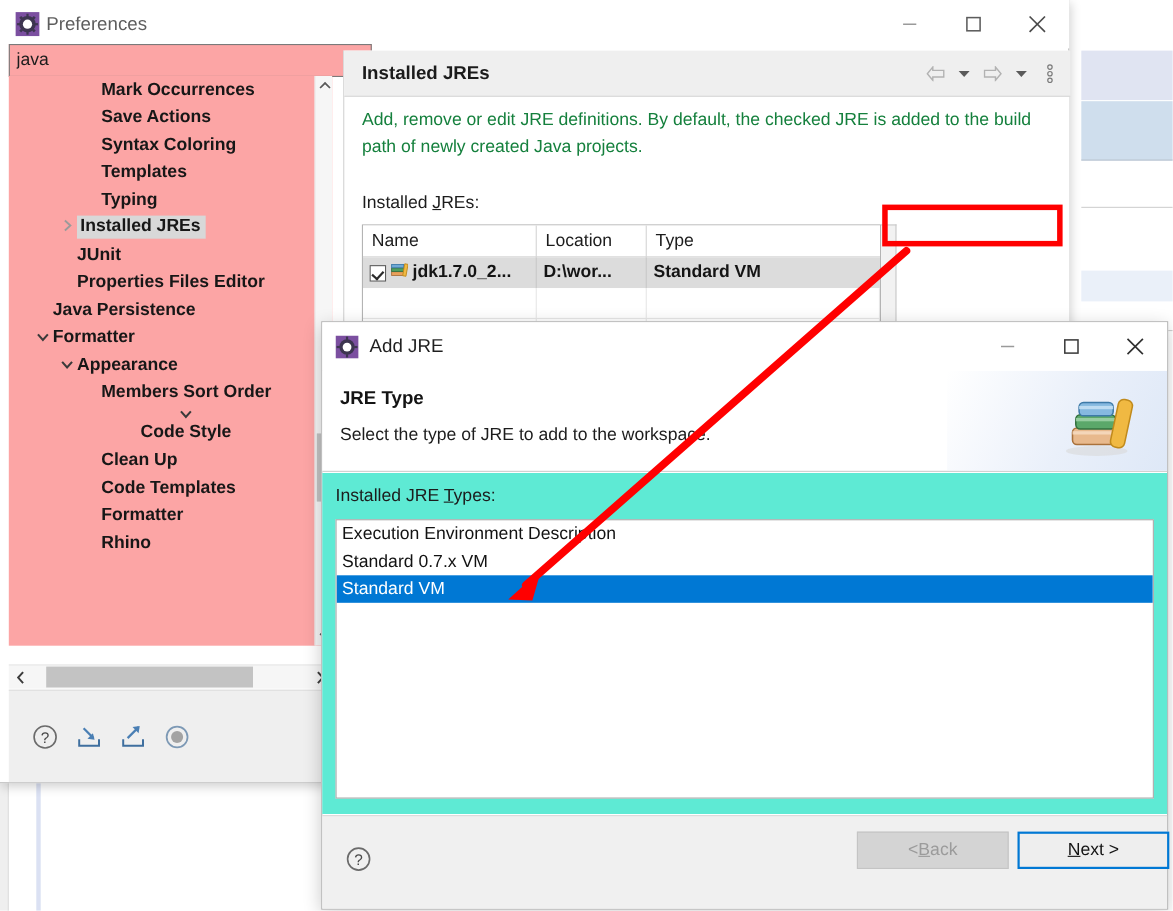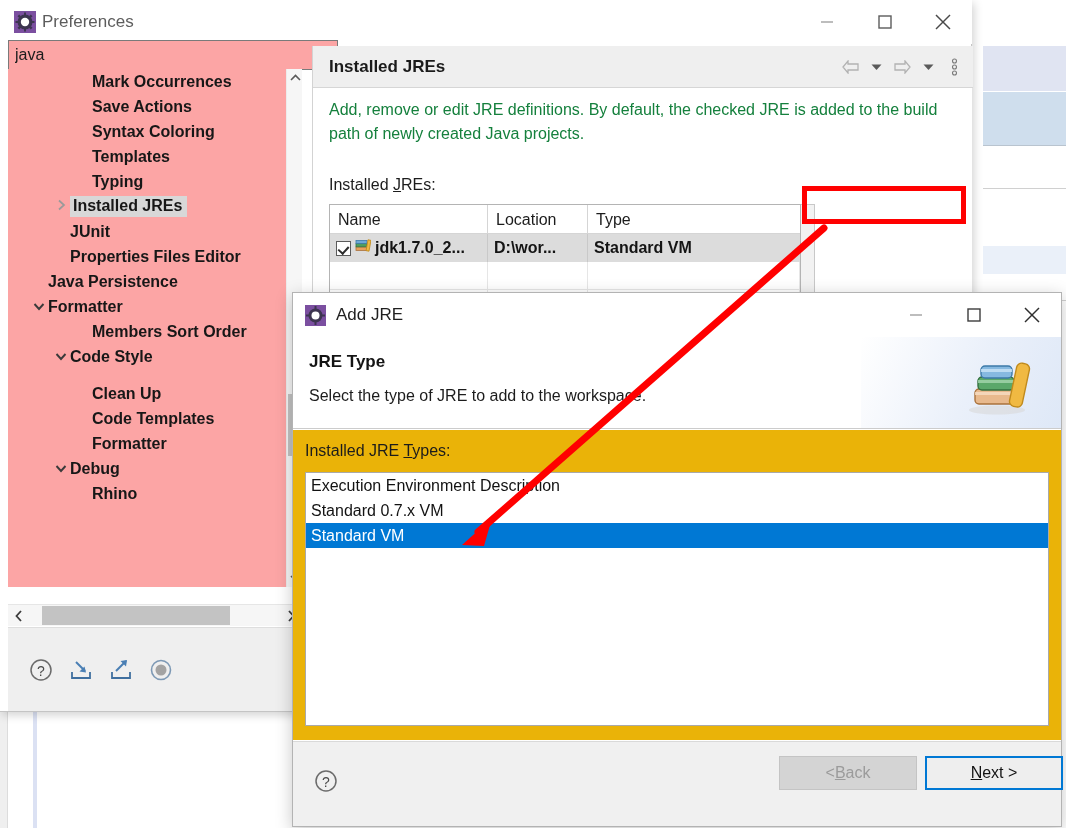--- a/index.html
+++ b/index.html
@@ -262,21 +262,21 @@
     font-size: 17px; font-weight: bold; color: #141414;
   }
   .aj-banner-sub {
     position: absolute; left: 16px; top: 50px;
     font-size: 16px; color: #1c1c1c;
   }
   .aj-banner-icon { position: absolute; right: 26px; top: 22px; width: 72px; height: 58px; }
 
   .aj-body {
     position: absolute; left: 0; top: 137px; width: 768px; height: 310px;
-    background: #eab308;
+    background: #5eead4;
   }
   .aj-body-label {
     position: absolute; left: 12px; top: 12px;
     font-size: 16px; color: #1c1c1c;
   }
   .aj-body-label .mn { text-decoration: underline; }
   .aj-listbox {
     position: absolute; left: 12px; top: 42px; width: 744px; height: 254px;
     background: #ffffff; border: 1px solid #a9a9a9; overflow: hidden;
   }
@@ -415,47 +415,47 @@
           <div class="tree-item" style="padding-left: 22px;">
             <span class="tree-twisty"></span>
             <span class="tree-label">Java Persistence</span>
           </div>
           <div class="tree-item" style="padding-left: 22px;">
             <span class="tree-twisty dark"><svg width="12" height="9" viewBox="0 0 12 9">
                 <polyline points="1.5,2 6,7 10.5,2" fill="none" stroke="#3a3a3a" stroke-width="1.9"></polyline>
               </svg></span>
             <span class="tree-label">Formatter</span>
           </div>
-          <div class="tree-item" style="padding-left: 66px;">
-            <span class="tree-twisty"></span>
-            <span class="tree-label">Members Sort Order</span>
-          </div>
           <div class="tree-item" style="padding-left: 44px;">
             <span class="tree-twisty dark"><svg width="12" height="9" viewBox="0 0 12 9">
                 <polyline points="1.5,2 6,7 10.5,2" fill="none" stroke="#3a3a3a" stroke-width="1.9"></polyline>
               </svg></span>
-            <span class="tree-label">Code Style</span>
-          </div>
-          <div class="tree-item" style="padding-left: 66px; margin-top: 12px;">
-            <span class="tree-twisty"></span>
-            <span class="tree-label">Clean Up</span>
-          </div>
-          <div class="tree-item" style="padding-left: 66px;">
-            <span class="tree-twisty"></span>
-            <span class="tree-label">Code Templates</span>
-          </div>
-          <div class="tree-item" style="padding-left: 66px;">
-            <span class="tree-twisty"></span>
-            <span class="tree-label">Formatter</span>
-          </div>
-          <div class="tree-item" style="padding-left: 44px;">
+            <span class="tree-label">Appearance</span>
+          </div>
+          <div class="tree-item" style="padding-left: 66px;">
+            <span class="tree-twisty"></span>
+            <span class="tree-label">Members Sort Order</span>
+          </div>
+          <div class="tree-item" style="padding-left: 44px; flex-direction: column;">
             <span class="tree-twisty dark"><svg width="12" height="9" viewBox="0 0 12 9">
                 <polyline points="1.5,2 6,7 10.5,2" fill="none" stroke="#3a3a3a" stroke-width="1.9"></polyline>
               </svg></span>
-            <span class="tree-label">Debug</span>
+            <span class="tree-label">Code Style</span>
+          </div>
+          <div class="tree-item" style="padding-left: 66px; margin-top: 12px;">
+            <span class="tree-twisty"></span>
+            <span class="tree-label">Clean Up</span>
+          </div>
+          <div class="tree-item" style="padding-left: 66px;">
+            <span class="tree-twisty"></span>
+            <span class="tree-label">Code Templates</span>
+          </div>
+          <div class="tree-item" style="padding-left: 66px;">
+            <span class="tree-twisty"></span>
+            <span class="tree-label">Formatter</span>
           </div>
           <div class="tree-item" style="padding-left: 66px;">
             <span class="tree-twisty"></span>
             <span class="tree-label">Rhino</span>
           </div>
         </div>
       <div class="tree-vsb">
         <div class="vsb-arrow up">
           <svg width="11" height="8" viewBox="0 0 11 8">
               <polyline points="1,6 5.5,1.5 10,6" fill="none" stroke="#5a5a5a" stroke-width="1.6"></polyline>

